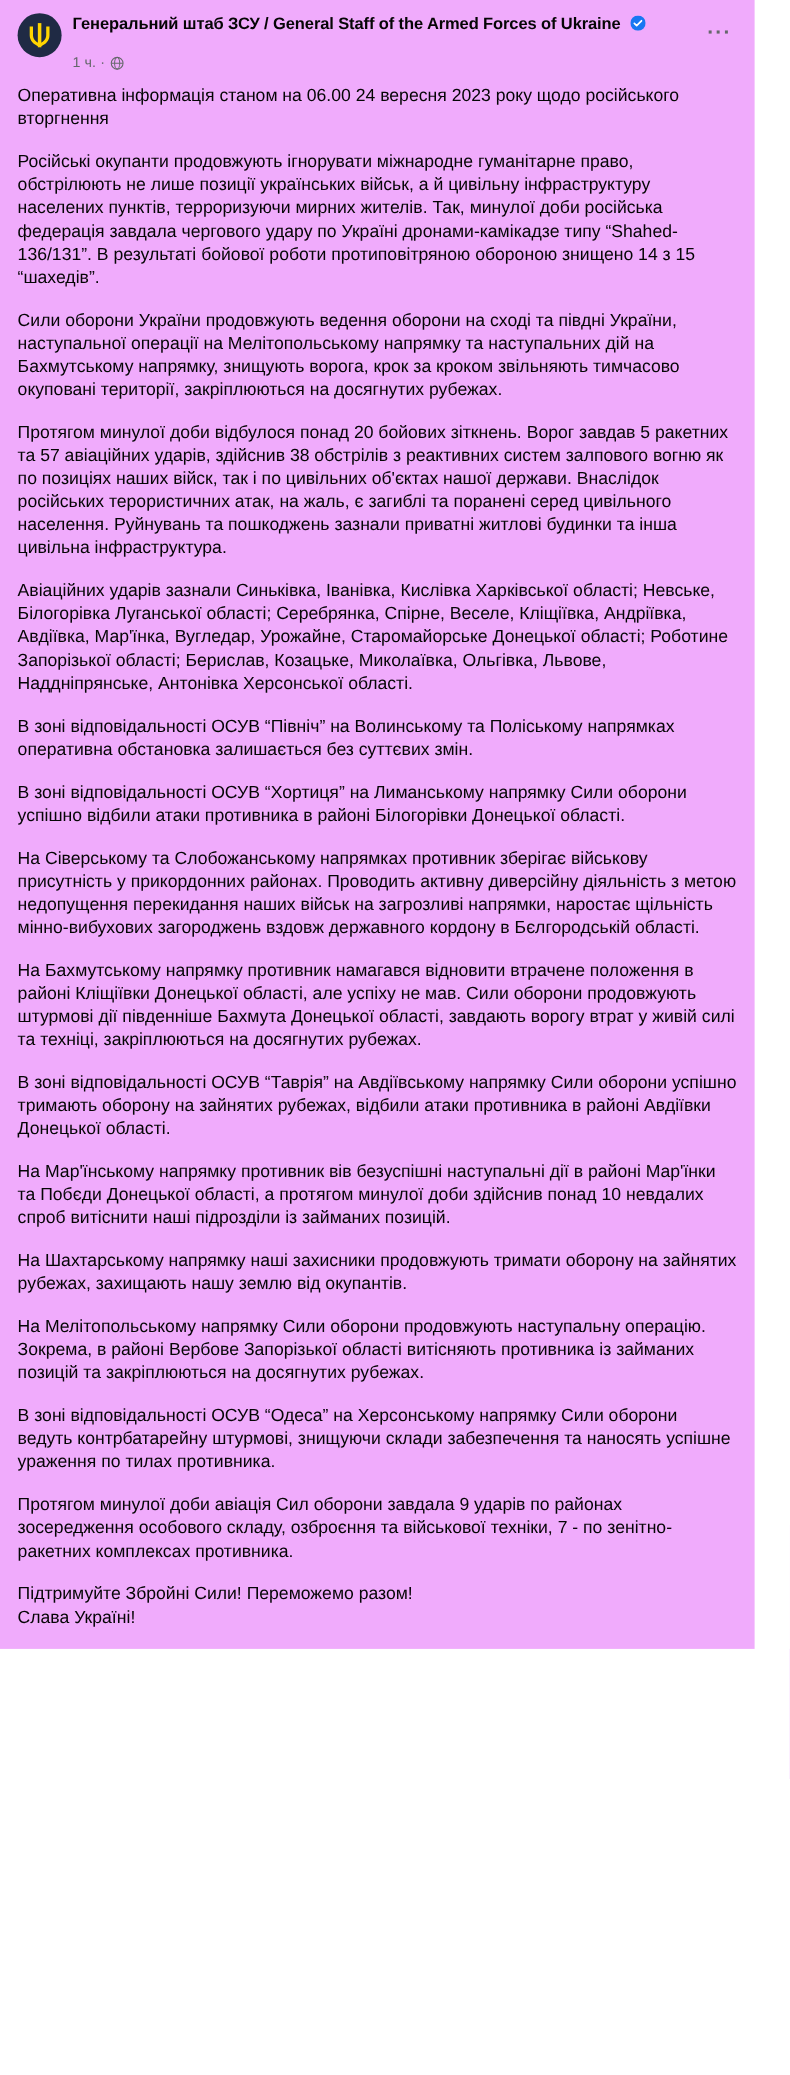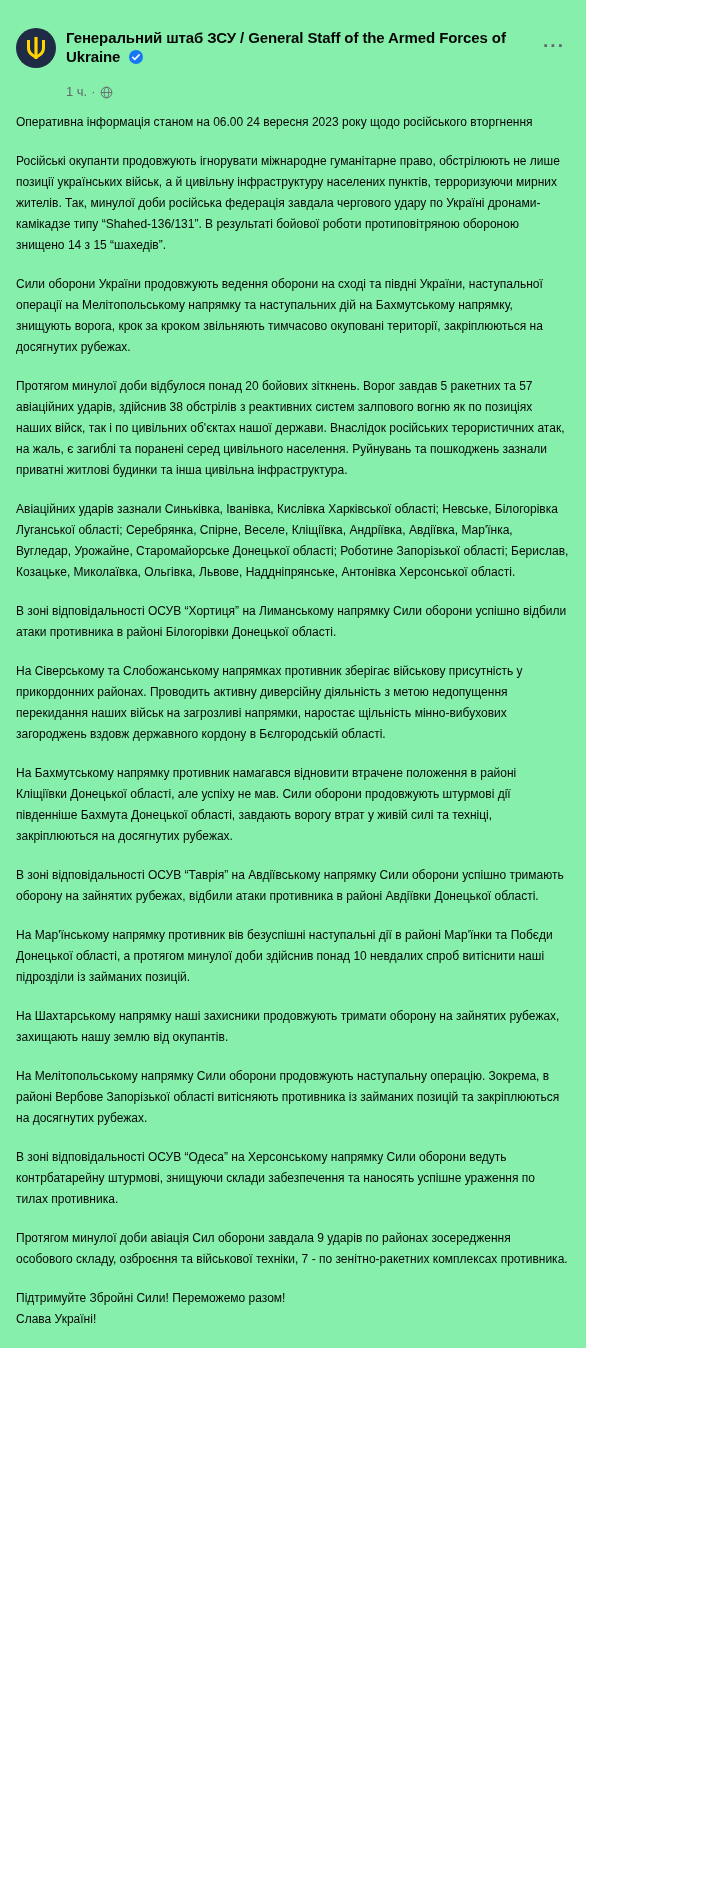--- a/index.html
+++ b/index.html
@@ -7,23 +7,23 @@
     margin: 0;
     padding: 0;
     background: #ffffff;
   }
   body {
     width: 718px;
     font-family: "Liberation Sans", sans-serif;
     color: #050505;
   }
   .post {
-    width: 586px;
-    background: #86efac;
-    padding: 28px 16px 18px 16px;
+    width: 686px;
+    background: #f0abfc;
+    padding: 12px 16px 18px 16px;
   }
   .post-header {
     display: flex;
     align-items: flex-start;
     position: relative;
     margin-bottom: 10px;
   }
   .avatar {
     width: 40px;
     height: 40px;
@@ -90,21 +90,21 @@
     align-items: center;
     justify-content: center;
     color: #65676b;
     font-size: 19px;
     letter-spacing: 1px;
     line-height: 10px;
     cursor: pointer;
     font-weight: bold;
   }
   .post-body {
-    font-size: 12px;
+    font-size: 16px;
     line-height: 21px;
     color: #050505;
     padding-top: 2px;
   }
   .post-body p {
     margin: 0 0 18px 0;
   }
   .post-body p:last-child { margin-bottom: 0; }
   .tight { margin-bottom: 0 !important; }
 </style>
@@ -149,20 +149,21 @@
 
     <div class="menu-button">···</div>
   </div>
 
   <div class="post-body">
     <p>Оперативна інформація станом на 06.00 24 вересня 2023 року щодо російського вторгнення</p>
     <p>Російські окупанти продовжують ігнорувати міжнародне гуманітарне право, обстрілюють не лише позиції українських військ, а й цивільну інфраструктуру населених пунктів, терроризуючи мирних жителів. Так, минулої доби російська федерація завдала чергового удару по Україні дронами-камікадзе типу “Shahed-136/131”. В результаті бойової роботи протиповітряною обороною знищено 14 з 15 “шахедів”.</p>
     <p>Сили оборони України продовжують ведення оборони на сході та півдні України, наступальної операції на Мелітопольському напрямку та наступальних дій на Бахмутському напрямку, знищують ворога, крок за кроком звільняють тимчасово окуповані території, закріплюються на досягнутих рубежах.</p>
     <p>Протягом минулої доби відбулося понад 20 бойових зіткнень. Ворог завдав 5 ракетних та 57 авіаційних ударів, здійснив 38 обстрілів з реактивних систем залпового вогню як по позиціях наших війск, так і по цивільних об'єктах нашої держави. Внаслідок російських терористичних атак, на жаль, є загиблі та поранені серед цивільного населення. Руйнувань та пошкоджень зазнали приватні житлові будинки та інша цивільна інфраструктура.</p>
     <p>Авіаційних ударів зазнали Синьківка, Іванівка, Кислівка Харківської області; Невське, Білогорівка Луганської області; Серебрянка, Спірне, Веселе, Кліщіївка, Андріївка, Авдіївка, Мар'їнка, Вугледар, Урожайне, Старомайорське Донецької області; Роботине Запорізької області; Берислав, Козацьке, Миколаївка, Ольгівка, Львове, Наддніпрянське, Антонівка Херсонської області.</p>
+    <p>В зоні відповідальності ОСУВ “Північ” на Волинському та Поліському напрямках оперативна обстановка залишається без суттєвих змін.</p>
     <p>В зоні відповідальності ОСУВ “Хортиця” на Лиманському напрямку Сили оборони успішно відбили атаки противника в районі Білогорівки Донецької області.</p>
     <p>На Сіверському та Слобожанському напрямках противник зберігає військову присутність у прикордонних районах. Проводить активну диверсійну діяльність з метою недопущення перекидання наших військ на загрозливі напрямки, наростає щільність мінно-вибухових загороджень  вздовж державного кордону в Бєлгородській області.</p>
     <p>На Бахмутському напрямку противник намагався відновити втрачене положення в районі Кліщіївки Донецької області, але успіху не мав. Сили оборони продовжують штурмові дії південніше Бахмута Донецької області, завдають ворогу втрат у живій силі та техніці, закріплюються на досягнутих рубежах.</p>
     <p>В зоні відповідальності ОСУВ “Таврія” на Авдіївському напрямку Сили оборони успішно тримають оборону на зайнятих рубежах, відбили атаки противника в районі Авдіївки Донецької області.</p>
     <p>На Мар'їнському напрямку противник вів безуспішні наступальні дії в районі Мар'їнки та Побєди Донецької області, а протягом минулої доби здійснив понад 10 невдалих спроб витіснити наші підрозділи із займаних позицій.</p>
     <p>На Шахтарському напрямку наші захисники продовжують тримати оборону на зайнятих рубежах, захищають нашу землю від окупантів.</p>
     <p>На Мелітопольському напрямку Сили оборони продовжують наступальну операцію. Зокрема, в районі Вербове Запорізької області витісняють противника із займаних позицій та закріплюються на досягнутих рубежах.</p>
     <p>В зоні відповідальності ОСУВ “Одеса” на Херсонському напрямку Сили оборони ведуть контрбатарейну штурмові, знищуючи склади забезпечення та наносять успішне ураження по тилах противника.</p>
     <p>Протягом минулої доби авіація Сил оборони завдала 9 ударів по районах зосередження особового складу, озброєння та військової техніки, 7 - по зенітно-ракетних комплексах противника.</p>
     <p class="tight">Підтримуйте Збройні Сили! Переможемо разом!</p>

